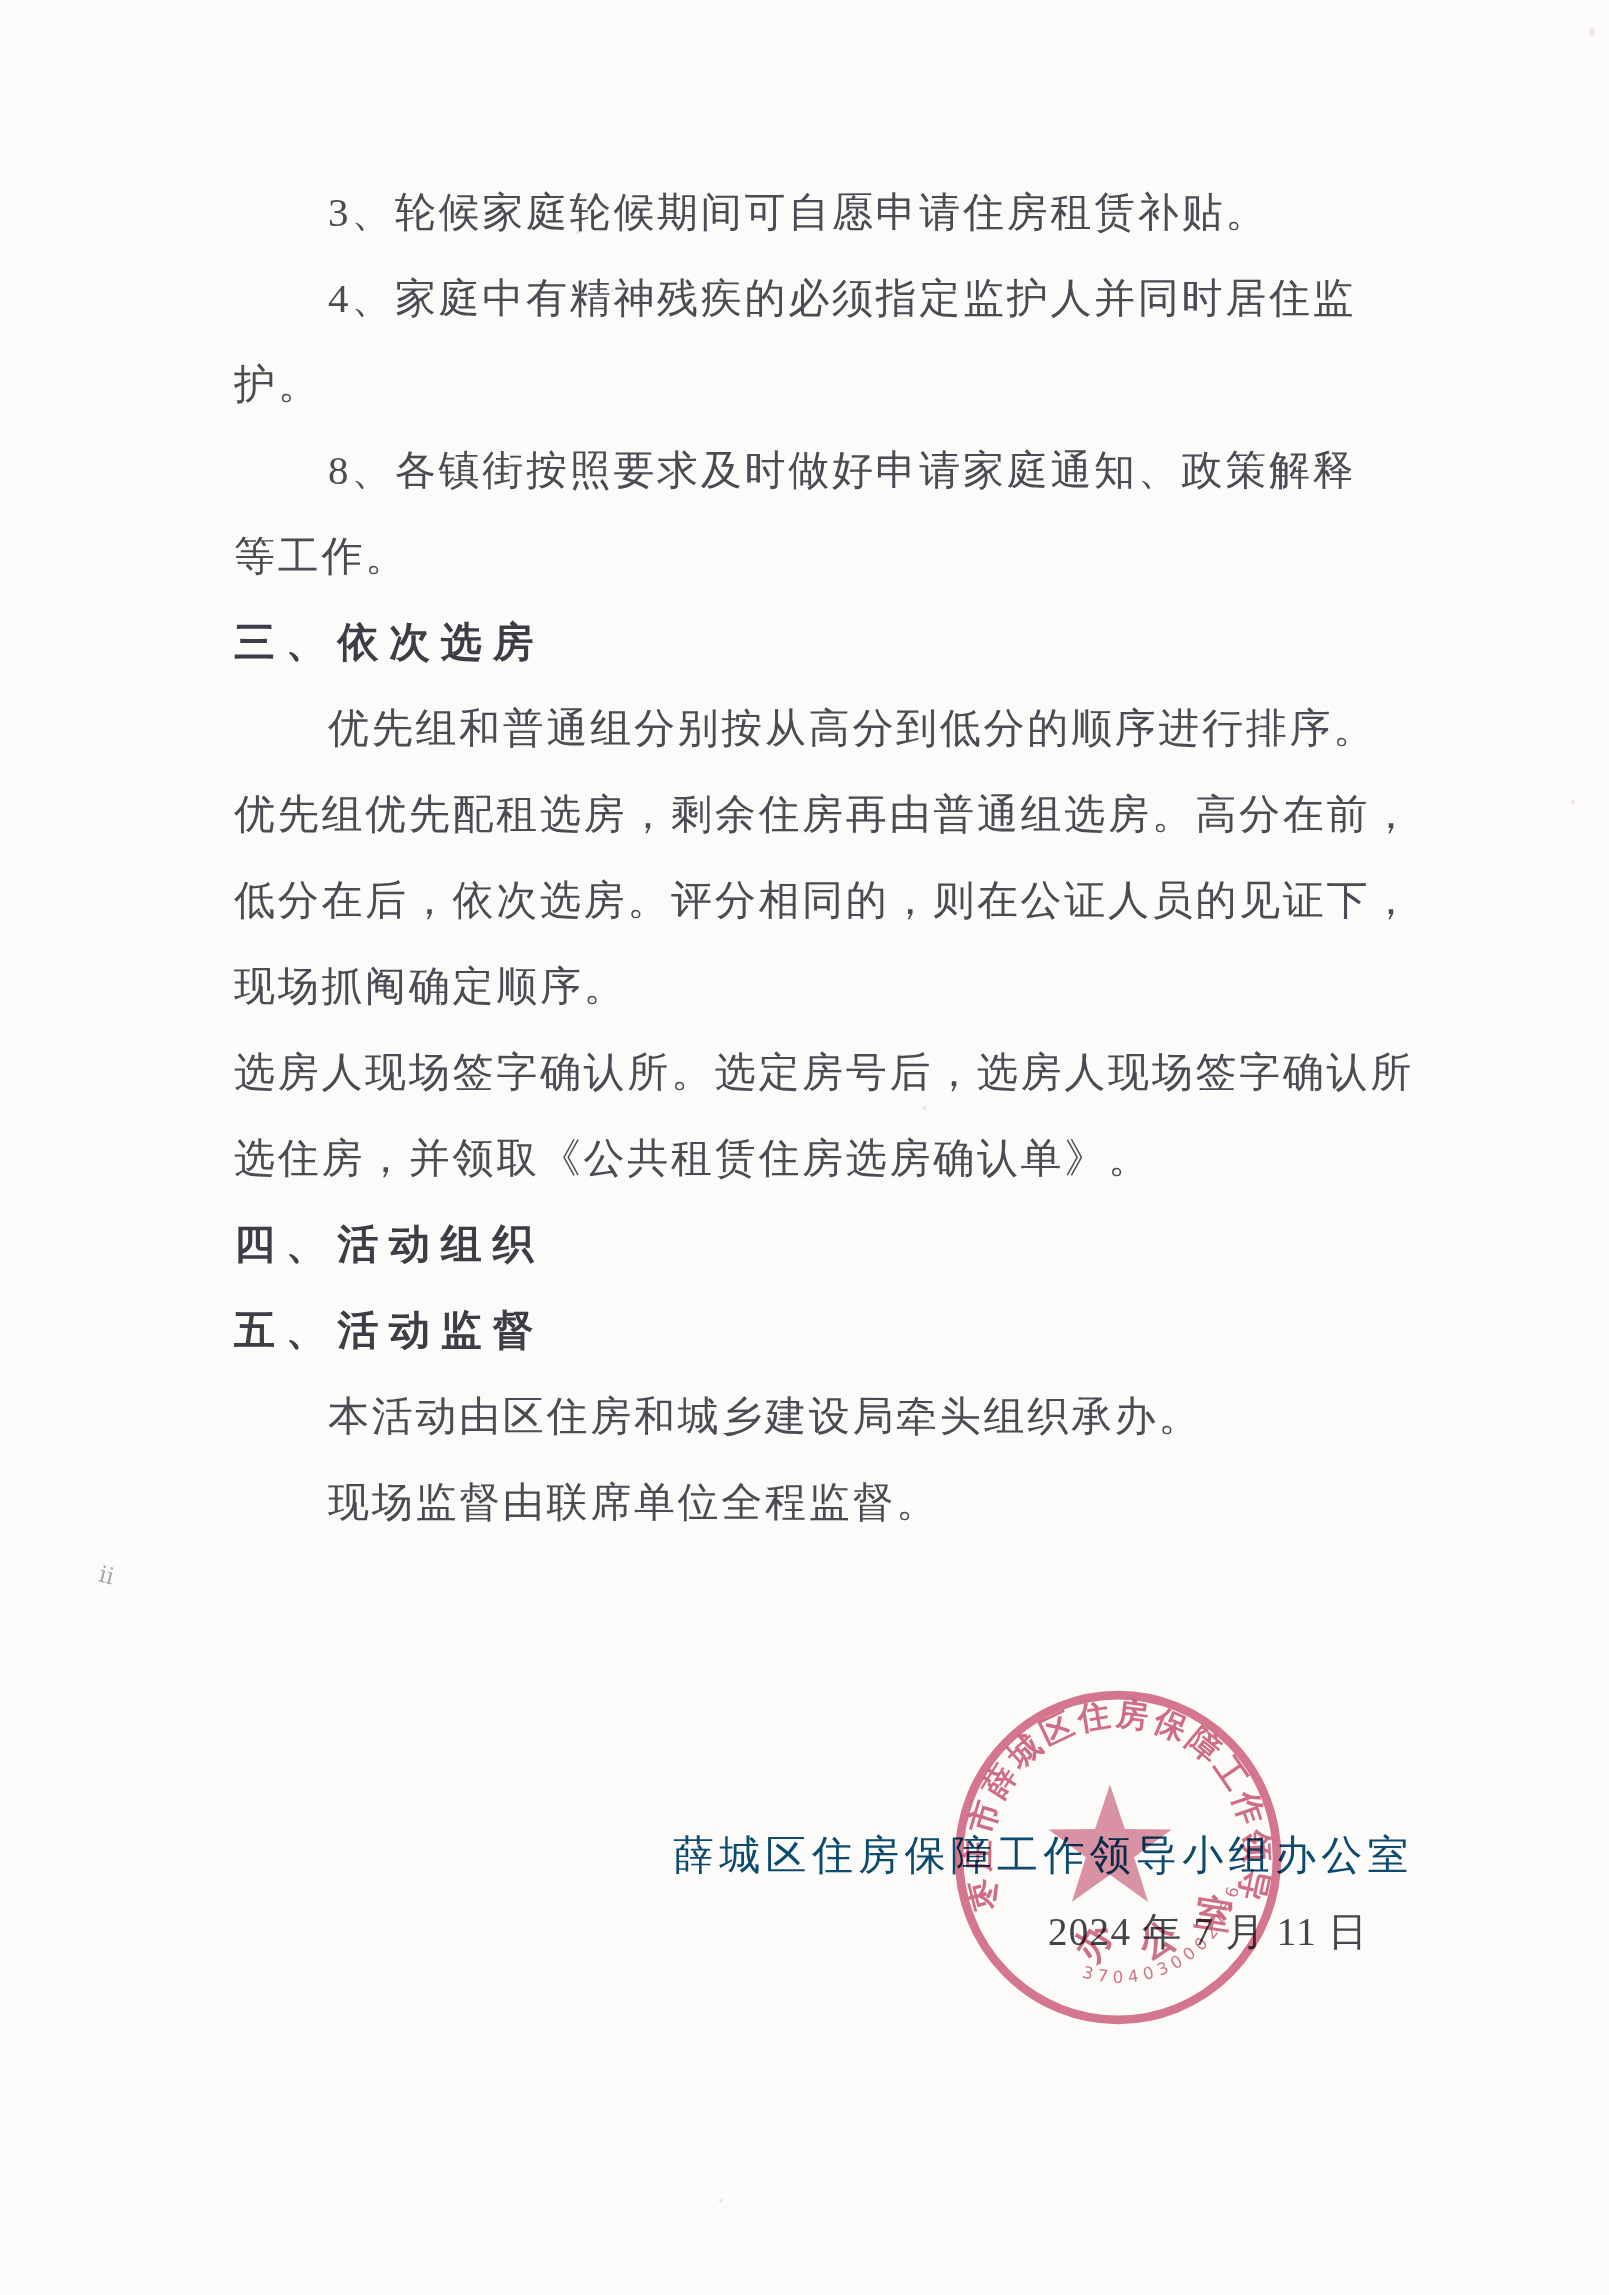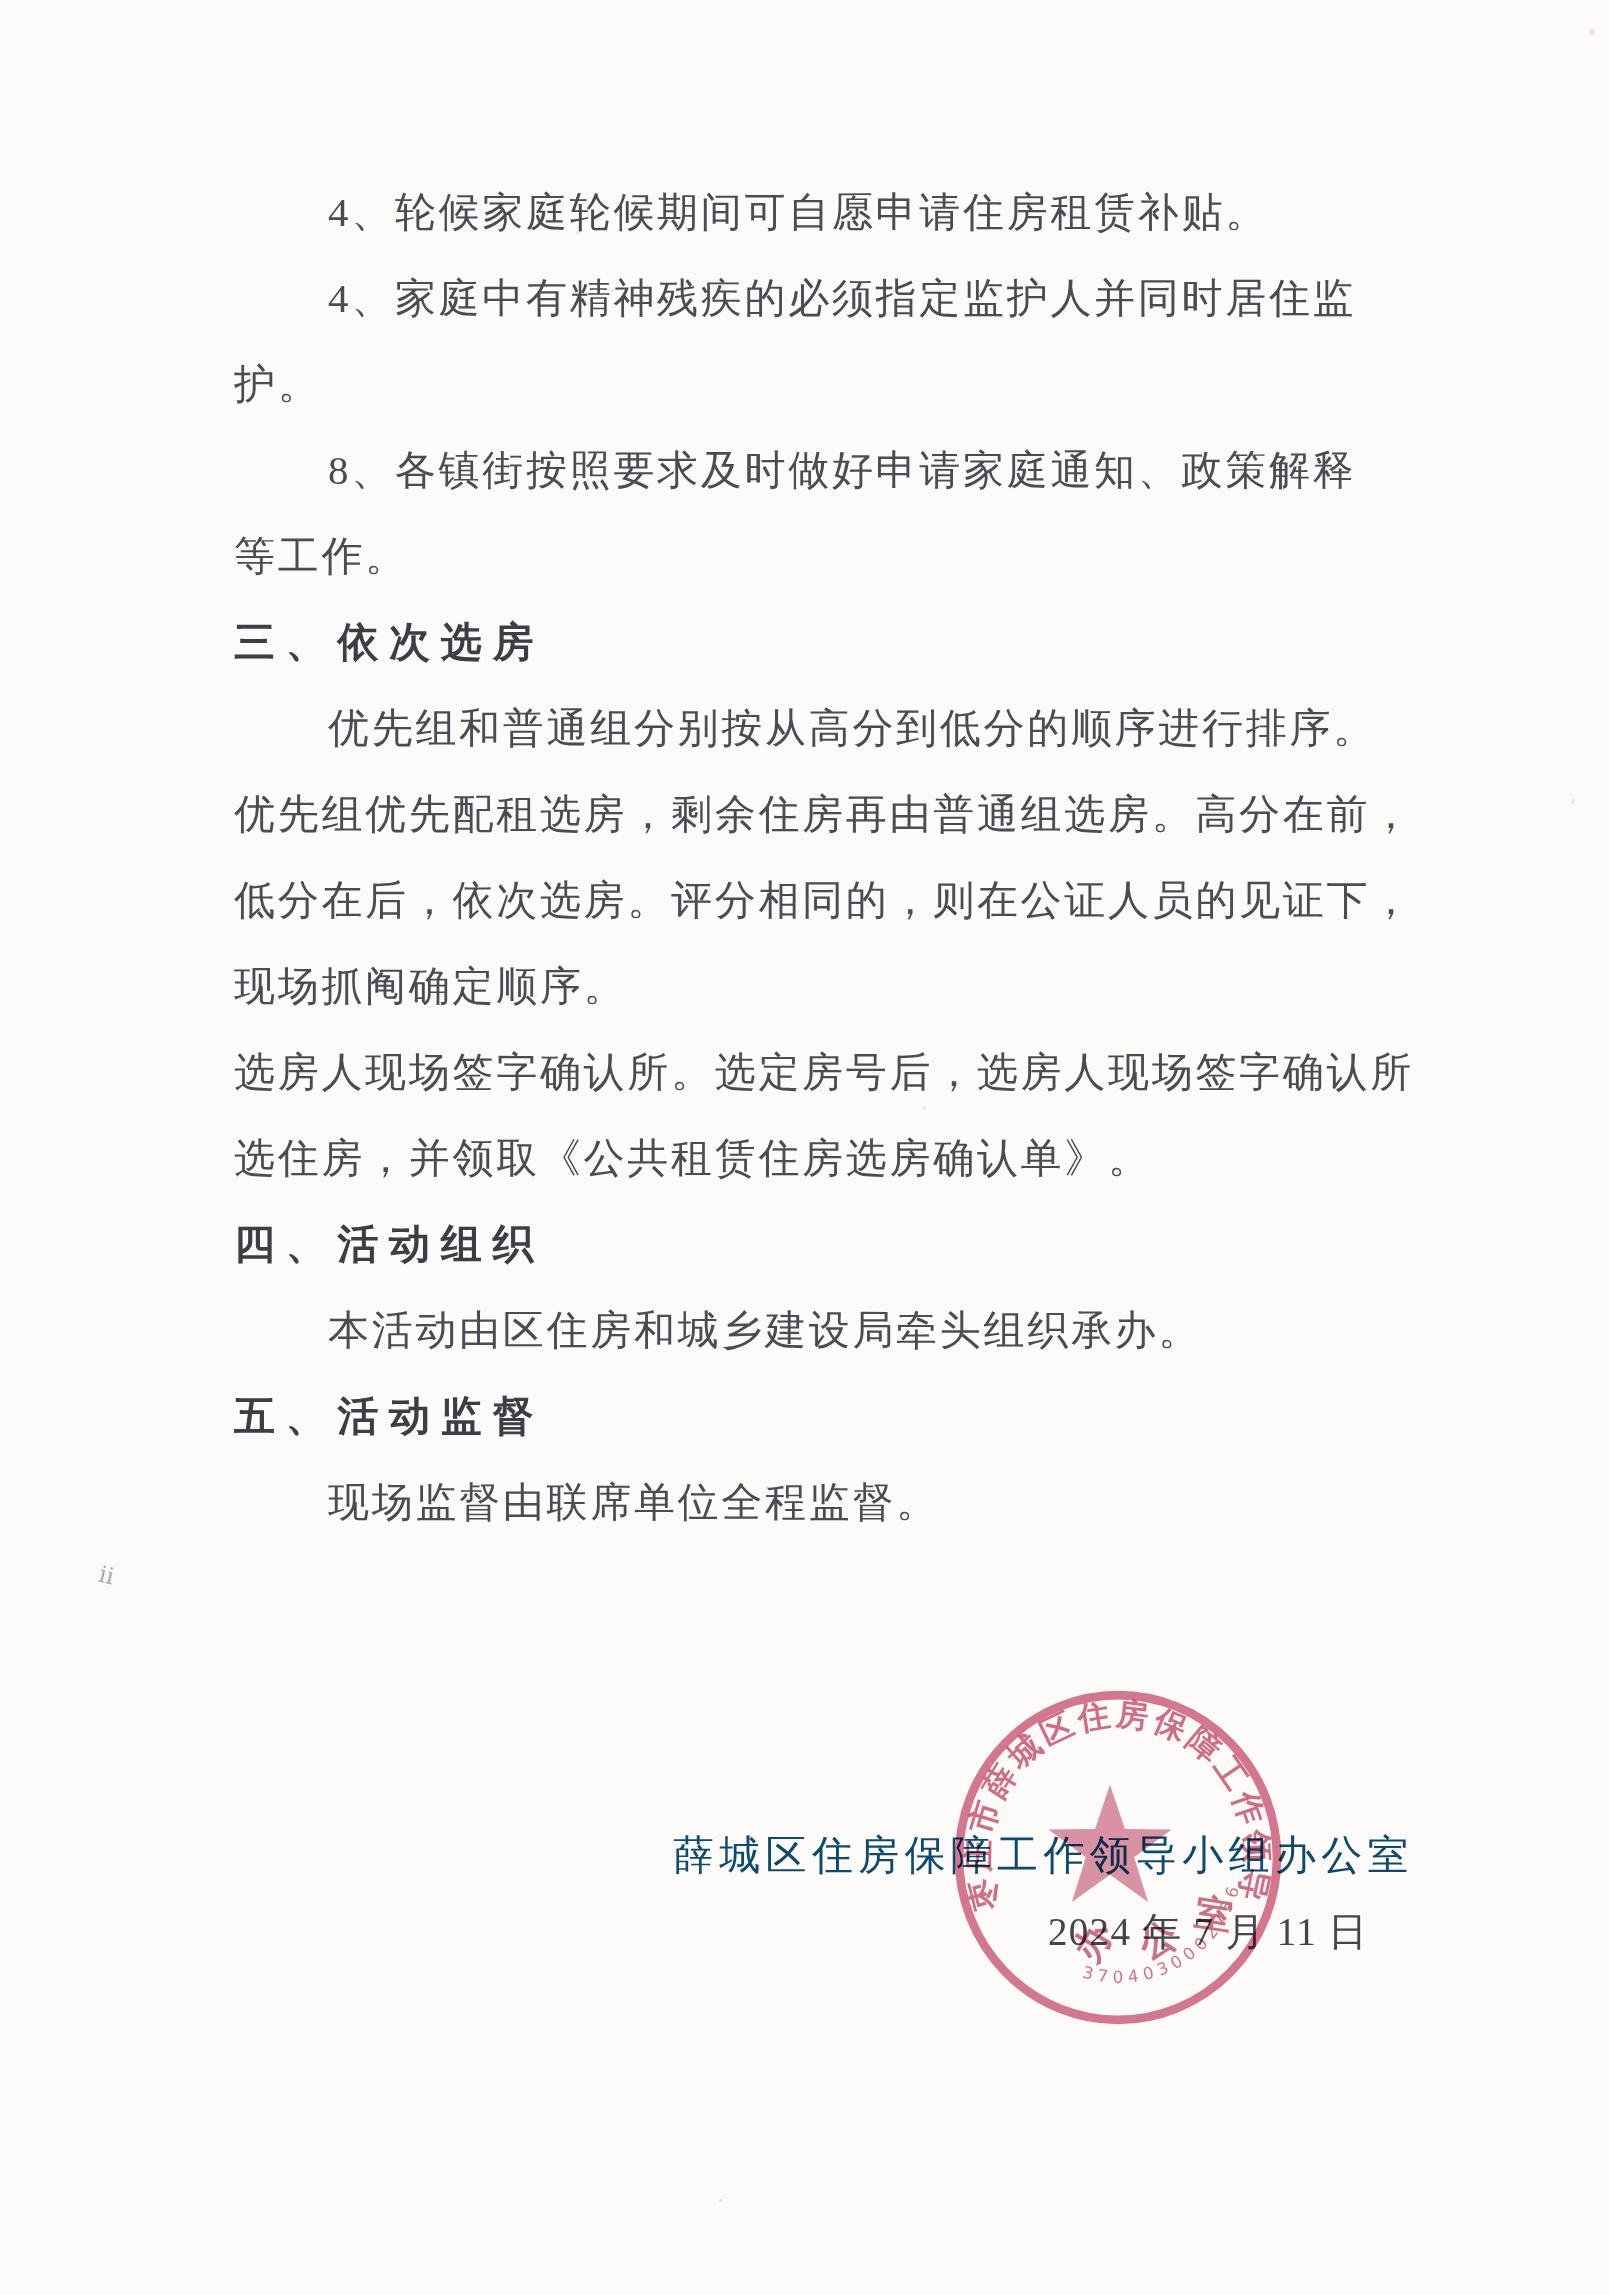--- a/index.html
+++ b/index.html
@@ -65,35 +65,35 @@
     background:rgba(130,125,135,.18);
   }
   .speck.pink{background:rgba(215,150,165,.22);}
 </style>
 </head>
 <body>
 
 <div id="page">
 
   <div id="body-text">
-    <div class="line indent">4、轮候家庭轮候期间可自愿申请住房租赁补贴。</div>
+    <div class="line indent">3、轮候家庭轮候期间可自愿申请住房租赁补贴。</div>
     <div class="line indent">4、家庭中有精神残疾的必须指定监护人并同时居住监</div>
     <div class="line">护。</div>
     <div class="line indent">8、各镇街按照要求及时做好申请家庭通知、政策解释</div>
     <div class="line">等工作。</div>
     <div class="line bold">三、依次选房</div>
     <div class="line indent">优先组和普通组分别按从高分到低分的顺序进行排序。</div>
     <div class="line">优先组优先配租选房，剩余住房再由普通组选房。高分在前，</div>
     <div class="line">低分在后，依次选房。评分相同的，则在公证人员的见证下，</div>
     <div class="line">现场抓阄确定顺序。</div>
     <div class="line">选房人现场签字确认所。选定房号后，选房人现场签字确认所</div>
     <div class="line">选住房，并领取《公共租赁住房选房确认单》。</div>
     <div class="line bold">四、活动组织</div>
+    <div class="line bold">五、活动监督</div>
     <div class="line indent">本活动由区住房和城乡建设局牵头组织承办。</div>
-    <div class="line bold">五、活动监督</div>
     <div class="line indent">现场监督由联席单位全程监督。</div>
   </div>
 
   <div id="stray-mark">ⅱ</div>
 
   <div id="signature">薛城区住房保障工作领导小组办公室</div>
   <div id="date">2024 年 7 月 11 日</div>
 
   <div id="seal">
     <svg width="334" height="341" viewBox="0 0 500 510" xmlns="http://www.w3.org/2000/svg">

